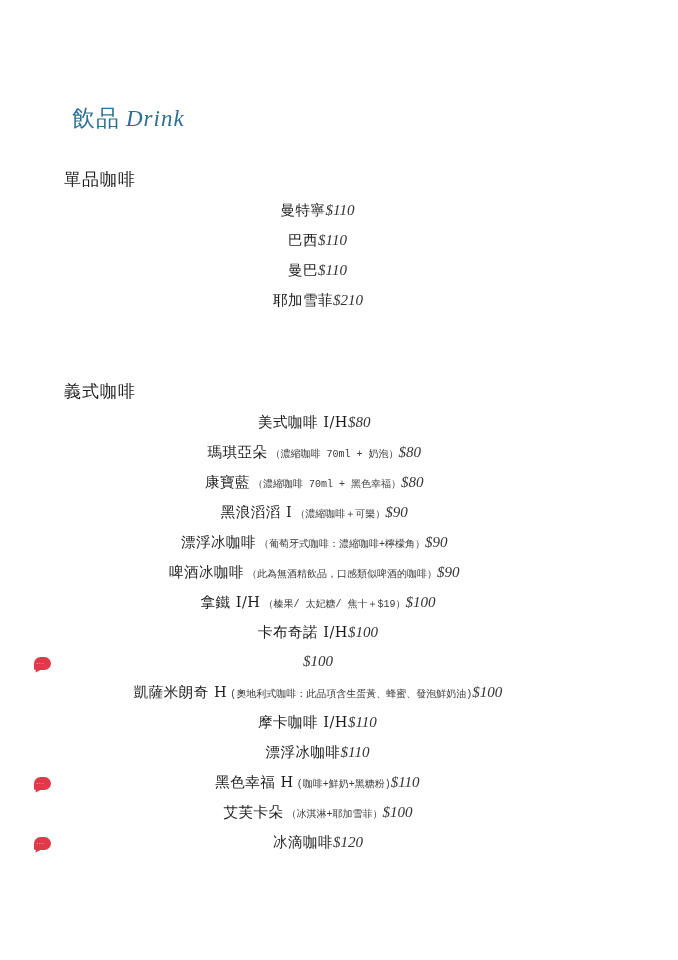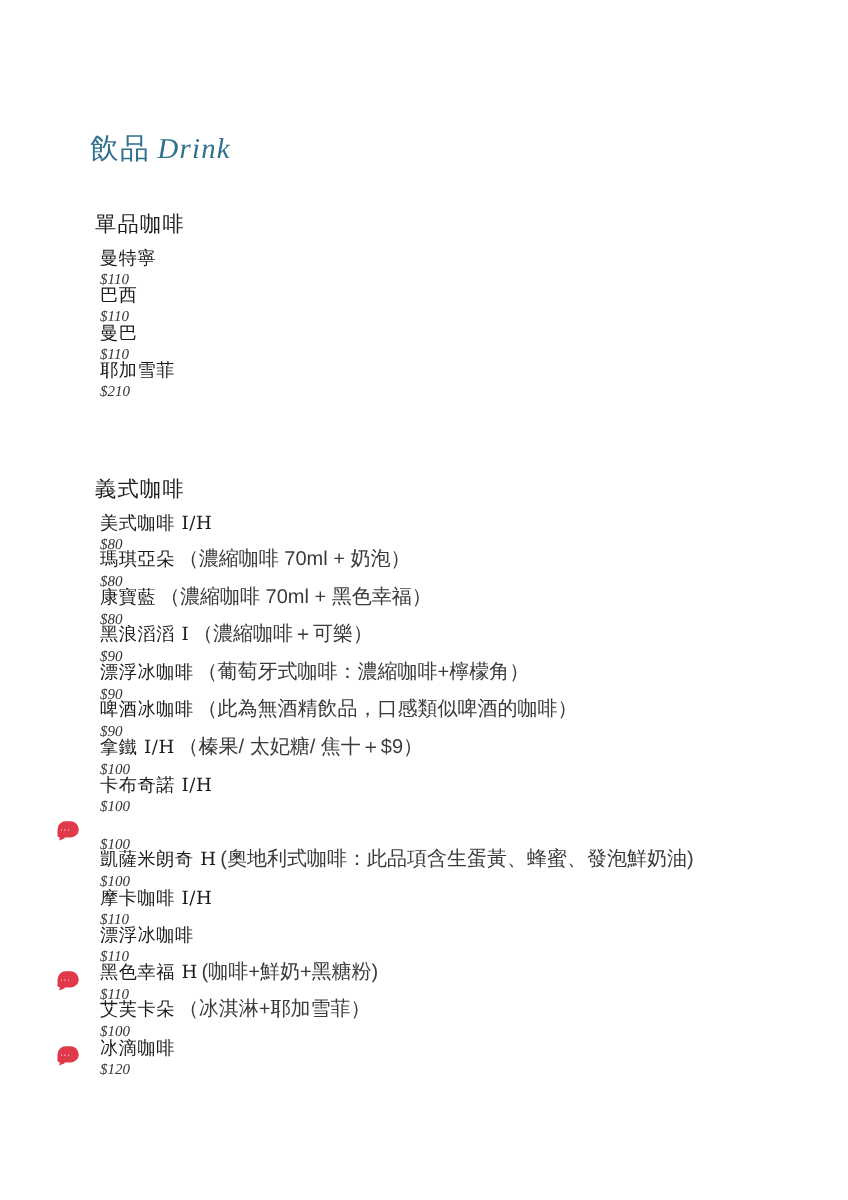--- a/index.html
+++ b/index.html
@@ -34,64 +34,63 @@
   .menu-title .zh {
     font-family: "DejaVu Serif", serif;
   }
   .menu-title .en {
     font-style: italic;
     font-family: "Liberation Serif", serif;
     margin-left: 6px;
   }
   .section {
     position: absolute;
-    left: 76px;
+    left: 64px;
     width: 520px;
   }
   .section-head {
     font-size: 17px;
     color: #1d1d1d;
     font-family: "DejaVu Serif", serif;
     letter-spacing: 1px;
     margin-bottom: 10px;
   }
   .items {
     margin: 0;
     padding: 0;
     list-style: none;
   }
   .item {
     position: relative;
     display: flex;
     align-items: baseline;
-    justify-content: flex-end;
+    justify-content: center;
     padding: 0 0 0 4px;
     height: 30px;
-    flex-direction: column;
   }
   .item-left {
     display: flex;
     align-items: baseline;
     white-space: nowrap;
   }
   .item-name {
     font-size: 14.5px;
     font-family: "DejaVu Serif", serif;
     color: #1b1b1b;
     letter-spacing: 0.5px;
   }
   .item-note {
-    font-size: 16px;
-    font-family: Liberation Sans, sans-serif;
+    font-size: 10px;
+    font-family: Liberation Mono, monospace;
     color: #3a3a3a;
     margin-left: 3px;
     letter-spacing: 0px;
   }
   .item-price {
-    font-size: 12px;
+    font-size: 15px;
     font-family: "Liberation Serif", serif;
     font-style: italic;
     color: #333333;
     min-width: 46px;
     text-align: left;
   }
   .badge {
     position: absolute;
     left: -30px;
     top: 4px;
@@ -202,21 +201,21 @@
         <li class="item">
           <span class="item-left">
             <span class="item-name">啤酒冰咖啡</span>
             <span class="item-note">（此為無酒精飲品，口感類似啤酒的咖啡）</span>
           </span>
           <span class="item-price">$90</span>
         </li>
         <li class="item">
           <span class="item-left">
             <span class="item-name">拿鐵 I/H</span>
-            <span class="item-note">（榛果/ 太妃糖/ 焦十＋$9）</span>
+            <span class="item-note">（榛果/ 太妃糖/ 焦十＋$19）</span>
           </span>
           <span class="item-price">$100</span>
         </li>
         <li class="item">
           <span class="item-left">
             <span class="item-name">卡布奇諾 I/H</span>
           </span>
           <span class="item-price">$100</span>
         </li>
         <li class="item">

